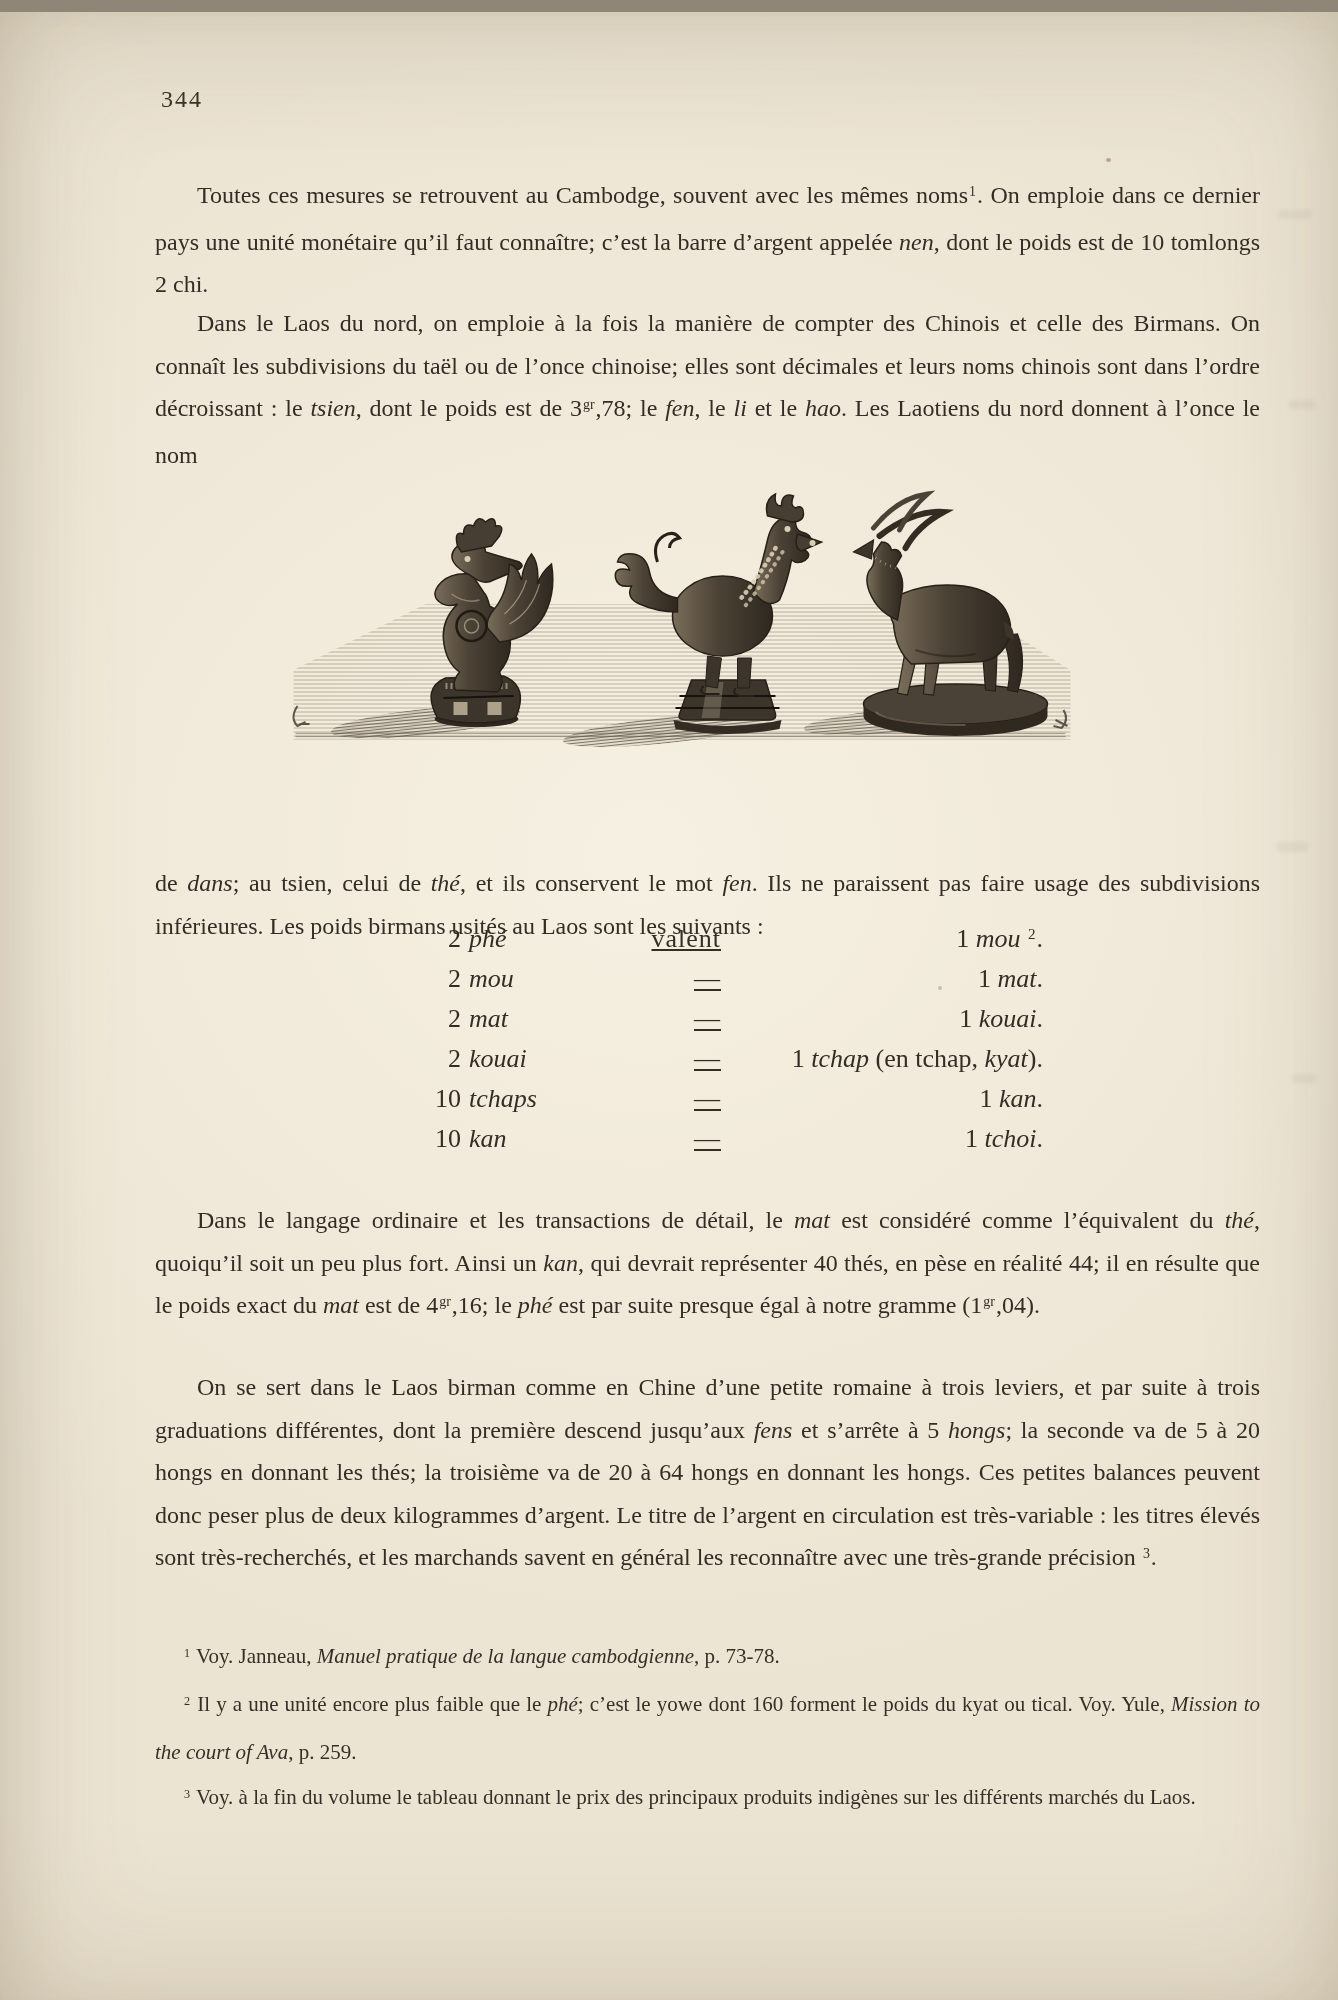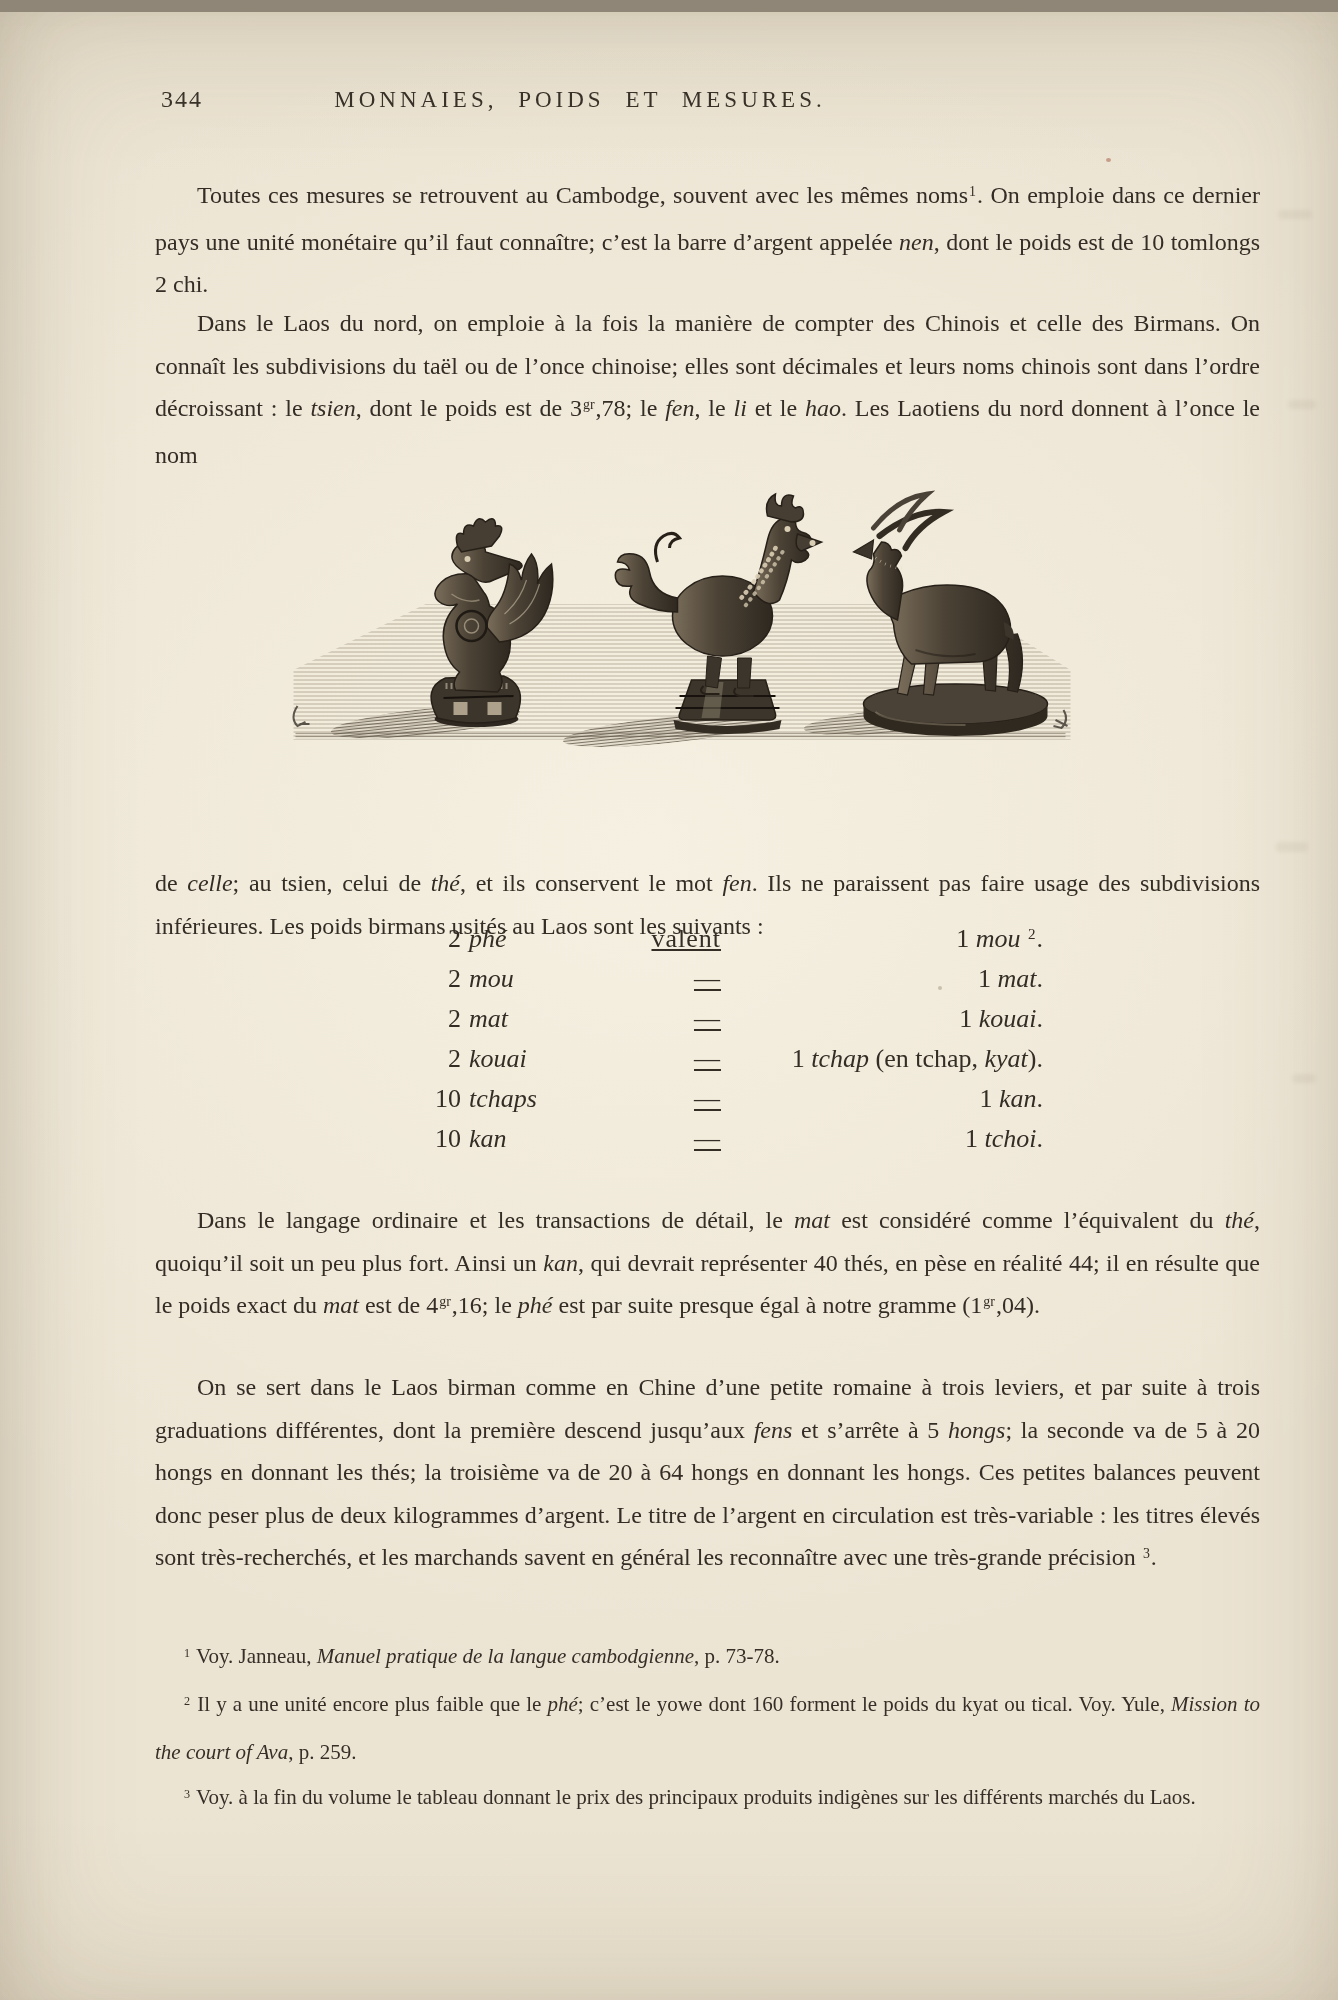--- a/index.html
+++ b/index.html
@@ -48,21 +48,20 @@
   .speck{position:absolute;border-radius:50%;}
 </style>
 </head>
 <body>
 
 <div class="page">
   <div class="content">
 
     <div class="block hdr">
       <span class="pageno">344</span>
-      <span class="runtitle">MONNAIES, POIDS ET MESURES.</span>
     </div>
 
     <p class="block para" style="top:138px"><span>Toutes ces mesures se retrouvent au Cambodge, souvent avec les mêmes noms</span><span class="sup">1</span><span>. On emploie dans ce dernier pays une unité monétaire qu’il faut connaître; c’est la barre d’argent appelée </span><span class="i">nen</span><span>, dont le poids est de 10 tomlongs 2 chi.</span></p>
 
     <p class="block para" style="top:266px"><span>Dans le Laos du nord, on emploie à la fois la manière de compter des Chinois et celle des Birmans. On connaît les subdivisions du taël ou de l’once chinoise; elles sont décimales et leurs noms chinois sont dans l’ordre décroissant : le </span><span class="i">tsien</span><span>, dont le poids est de 3</span><span class="sup">gr</span><span>,78; le </span><span class="i">fen</span><span>, le </span><span class="i">li</span><span> et le </span><span class="i">hao</span><span>. Les Laotiens du nord donnent à l’once le nom</span></p>
 
     <div class="block figure">
       <svg width="815" height="275" viewBox="0 0 810 275" aria-hidden="true">
         <defs>
           <pattern id="ph" width="8" height="4" patternUnits="userSpaceOnUse">
@@ -135,21 +134,21 @@
           <path d="M600,84 q14,10 26,10" stroke="#d9cdb4" stroke-width="3" stroke-dasharray="0.6,5" fill="none" opacity="0.8"></path>
           <path d="M728,148 q12,4 10,18 l-8,-4 z" fill="#3c352b"></path>
           <path d="M640,176 q30,10 60,4" stroke="#1f1a14" stroke-width="2" fill="none" opacity="0.5"></path>
         </g>
 
         <path d="M22,232 q-8,12 0,20 l8,-4 M24,250 l10,0" stroke="#3a332a" stroke-width="2" fill="none" opacity="0.8"></path>
         <path d="M788,236 q6,10 -2,18 l-8,-2 M780,246 l12,6" stroke="#3a332a" stroke-width="2" fill="none" opacity="0.8"></path>
       </svg>
     </div>
 
-    <p class="block para noindent" style="top:826px"><span>de </span><span class="i">celle</span><span>; au tsien, celui de </span><span class="i">thé</span><span>, et ils conservent le mot </span><span class="i">fen</span><span>. Ils ne paraissent pas faire usage des subdivisions inférieures. Les poids birmans usités au Laos sont les suivants :</span></p>
+    <p class="block para noindent" style="top:826px"><span>de </span><span class="i">dans</span><span>; au tsien, celui de </span><span class="i">thé</span><span>, et ils conservent le mot </span><span class="i">fen</span><span>. Ils ne paraissent pas faire usage des subdivisions inférieures. Les poids birmans usités au Laos sont les suivants :</span></p>
 
     <div class="block wtable">
       <div class="wrow">
         <span class="c-qty">2</span>
         <span class="c-unit"><span class="i">phé</span></span>
         <span class="c-sep">valent</span>
         <span class="c-res"><span>1 </span><span class="i">mou </span><span class="sup">2</span><span>.</span></span>
       </div>
       <div class="wrow">
         <span class="c-qty">2</span>

